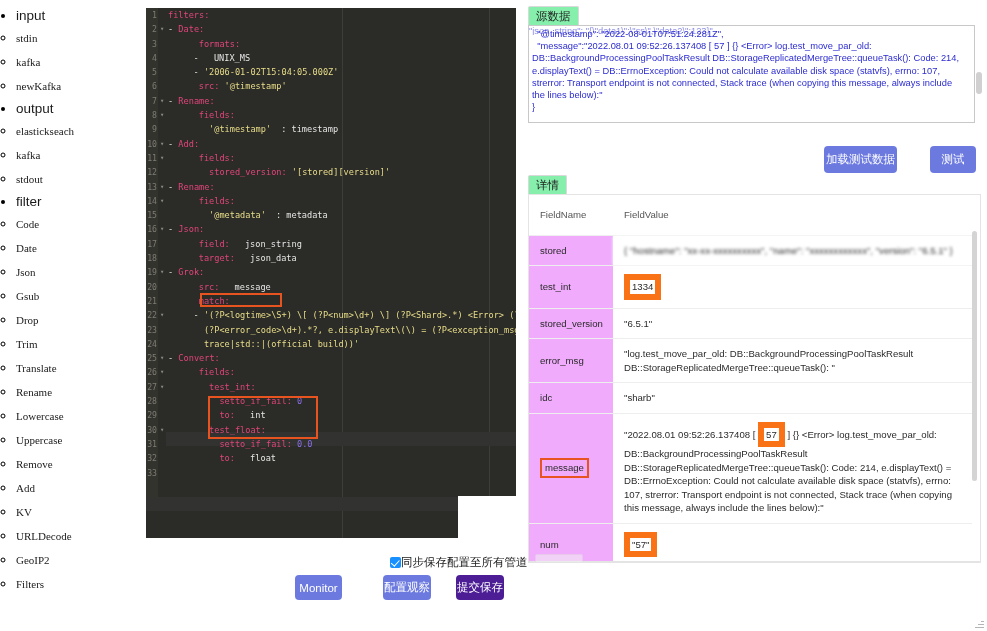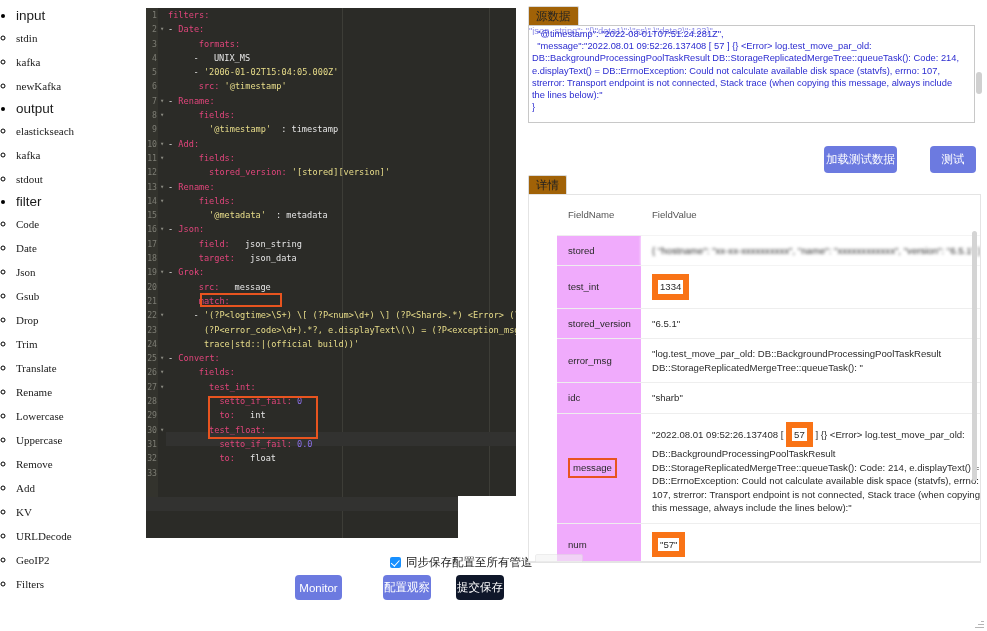--- a/index.html
+++ b/index.html
@@ -84,21 +84,21 @@
     background: #323230; z-index: 1;
   }
   .hl-box {
     position: absolute; border: 2px solid #e8541f; z-index: 5;
     pointer-events: none;
   }
 
   
   #sync-row {
     position: absolute; left: 390px; top: 555px;
-    display: flex; align-items: center; gap: 5px;
+    display: flex; align-items: center; 
   }
   #sync-box {
     width: 11px; height: 11px; border-radius: 2px;
     background: #1890ff; position: relative; flex: none;
   }
   #sync-box::after {
     content: ""; position: absolute; left: 3.2px; top: 1.2px;
     width: 3.5px; height: 6.5px; border: solid #fff;
     border-width: 0 1.6px 1.6px 0; transform: rotate(42deg);
   }
@@ -107,30 +107,30 @@
   #btn-row {
     position: absolute; left: 295px; top: 575px;
     display: flex; 
   }
   .btn {
     border: none; border-radius: 4px; color: #fff;
     font-size: 11.5px; font-family: "Liberation Sans", sans-serif;
     cursor: pointer; padding: 0; text-align: center;
   }
   .btn-indigo { background: #6c7ae0; }
-  .btn-purple { background: #0f172a; }
+  .btn-purple { background: #4c1d95; }
   #btn-monitor { width: 47px; height: 25px; margin-right: 41px; }
   #btn-observe { width: 48px; height: 25px; margin-right: 25px; }
   #btn-save    { width: 48px; height: 25px; }
 
   
   #right { position: absolute; left: 525px; top: 0; width: 462px; height: 631px; }
 
   .panel-tab {
-    display: inline-block; background: #a16207;
+    display: inline-block; background: #86efac;
     border: 1px solid #d9d9d9; border-bottom: none;
     padding: 2px 7px 1px 7px; font-size: 11.5px; color: #222;
     border-radius: 2px 2px 0 0;
   }
   #src-tab-wrap { position: absolute; left: 3px; top: 6px; }
 
   #src-area {
     position: absolute; left: 3px; top: 25px; width: 447px; height: 98px;
     border: 1px solid #c8c8c8; background: #fff;
     font-family: "Liberation Sans", sans-serif;
@@ -159,21 +159,21 @@
   #test-btn-row {
     position: absolute; right: 11px; top: 146px; display: flex; 
   }
   #btn-loadtest { width: 73px; height: 27px; margin-right: 33px; }
   #btn-test { width: 46px; height: 27px; }
 
   #detail-tab-wrap { position: absolute; left: 3px; top: 175px; }
 
   #detail-box {
     position: absolute; left: 3px; top: 194px; width: 453px; height: 369px;
-    border: 1px solid #e4e4e4; background: #fff; overflow: hidden; padding-left: 28px;
+    border: 1px solid #e4e4e4; background: #fff; overflow: hidden;
   }
   table#detail { border-collapse: collapse; width: 443px; table-layout: fixed; }
   table#detail th, table#detail td {
     font-size: 9.6px; color: #2b2b2b; text-align: left;
     vertical-align: middle; padding: 8px 6px 8px 11px;
     border-bottom: 1px solid #eeeeee;
     font-weight: normal; line-height: 13.5px;
     word-break: break-word;
   }
   table#detail th { padding-top: 13px; padding-bottom: 13px; color:#555; }

